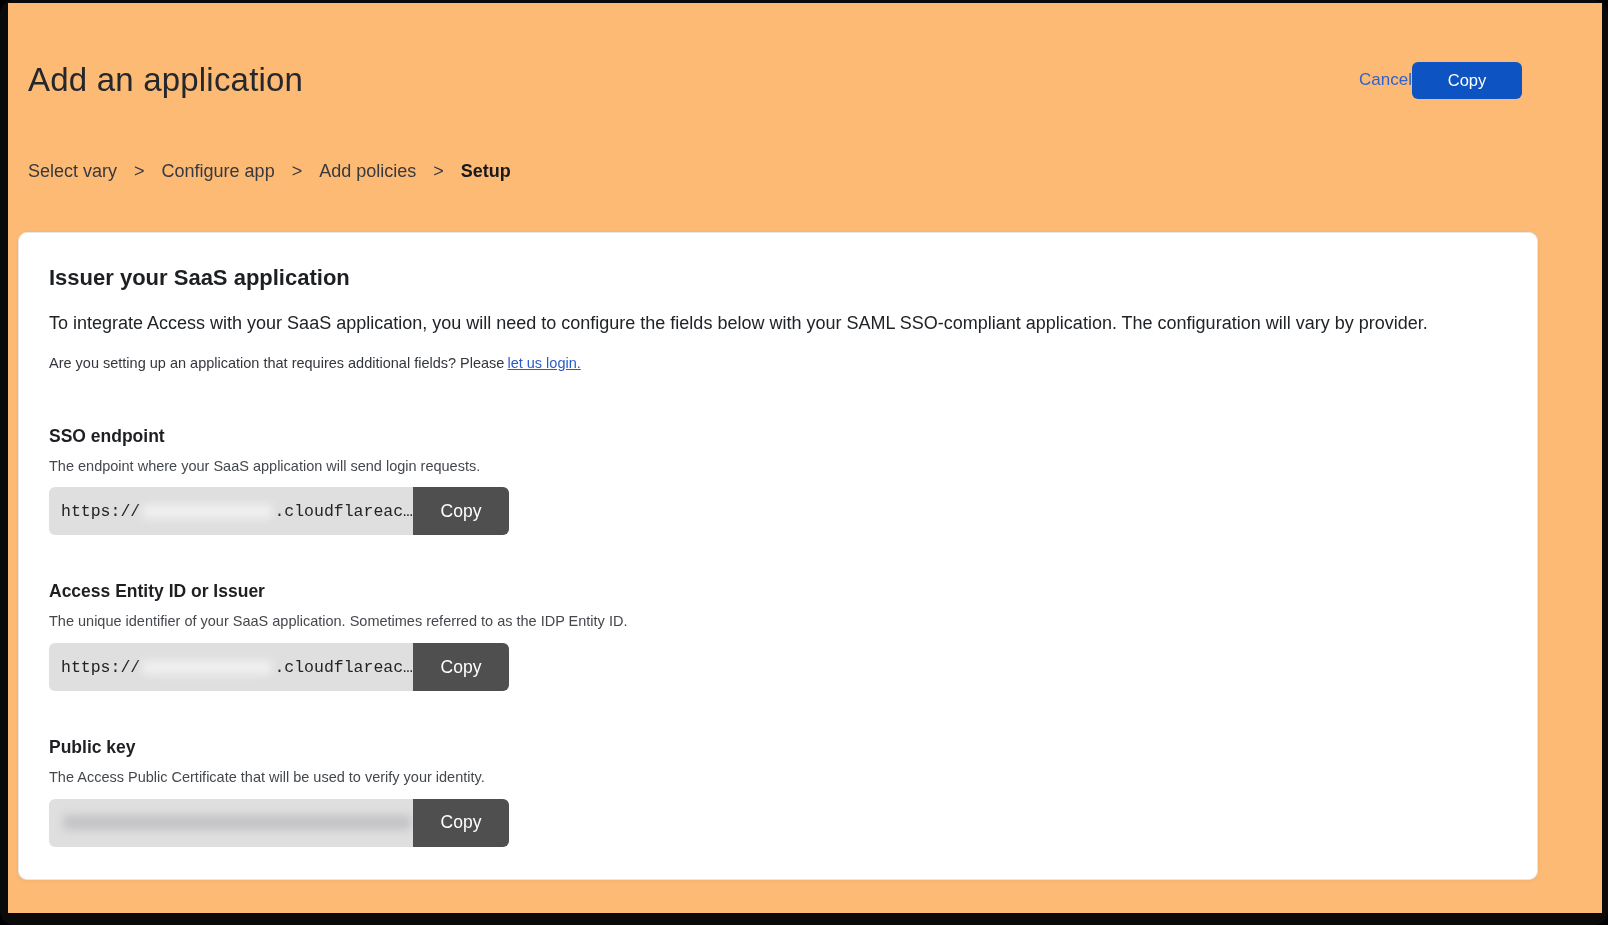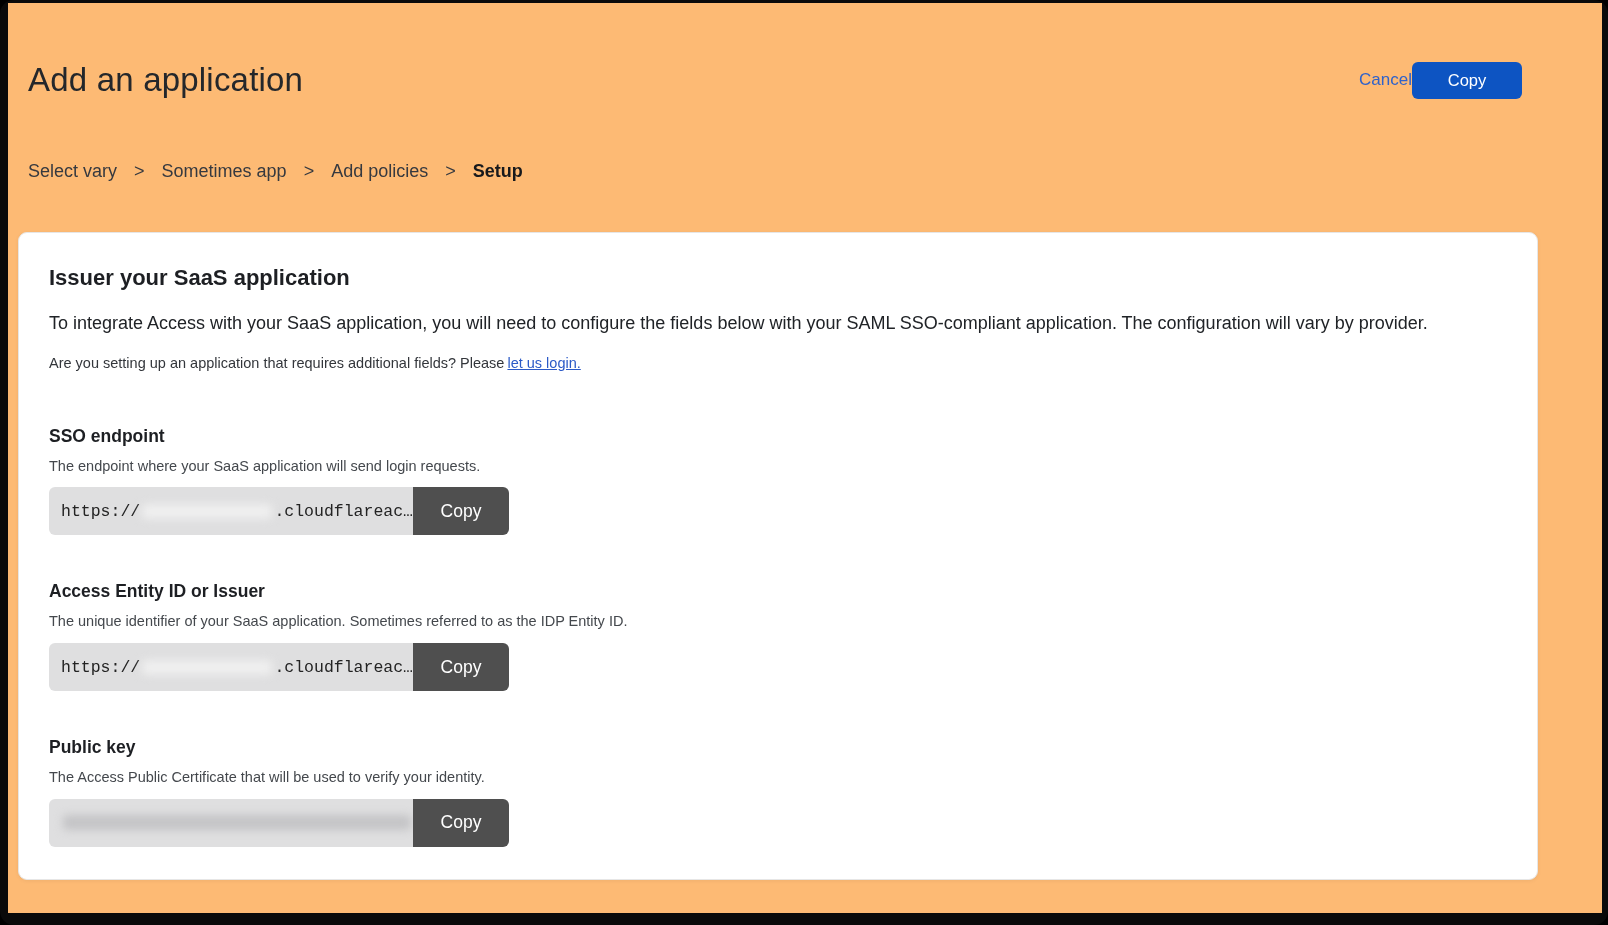--- a/index.html
+++ b/index.html
@@ -88,21 +88,21 @@
       <h1 class="page-title">Add an application</h1>
       <div class="actions">
         <a class="cancel-link">Cancel</a>
         <button class="done-btn">Copy</button>
       </div>
     </div>
 
     <nav class="breadcrumb">
       <span class="crumb">Select vary</span>
       <span class="sep">&gt;</span>
-      <span class="crumb">Sometimes app</span>
+      <span class="crumb">Configure app</span>
       <span class="sep">&gt;</span>
       <span class="crumb">Add policies</span>
       <span class="sep">&gt;</span>
       <span class="crumb current">Setup</span>
     </nav>
 
     <section class="card">
       <h2 class="card-title">Issuer your SaaS application</h2>
       <p class="intro">To integrate Access with your SaaS application, you will need to configure the fields below with your SAML SSO-compliant application. The configuration will vary by provider.</p>
       <p class="note"><span>Are you setting up an application that requires additional fields? Please</span><a class="link">let us login.</a></p>

